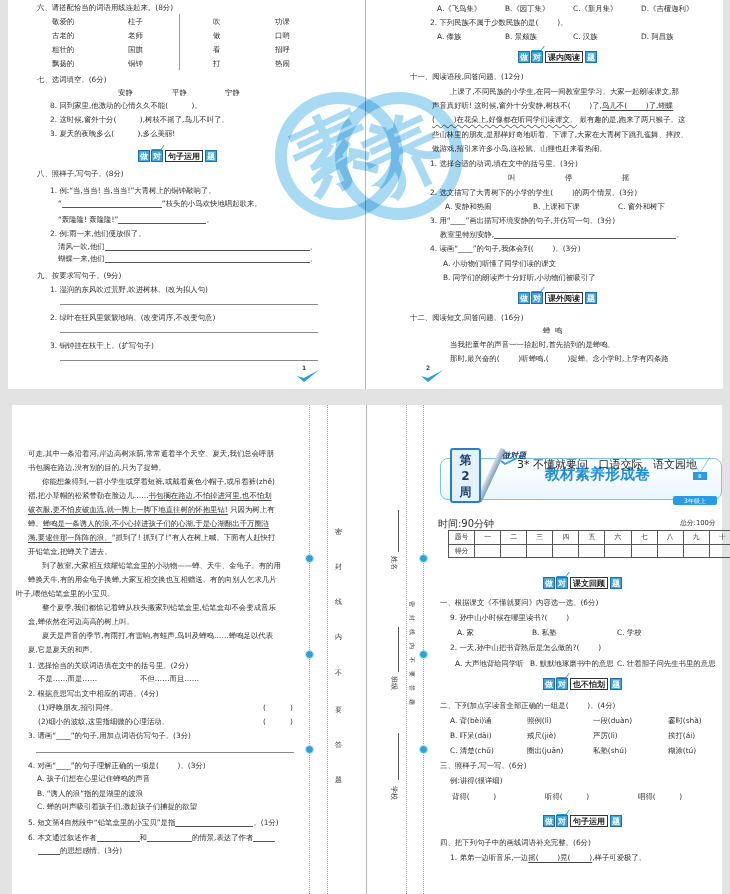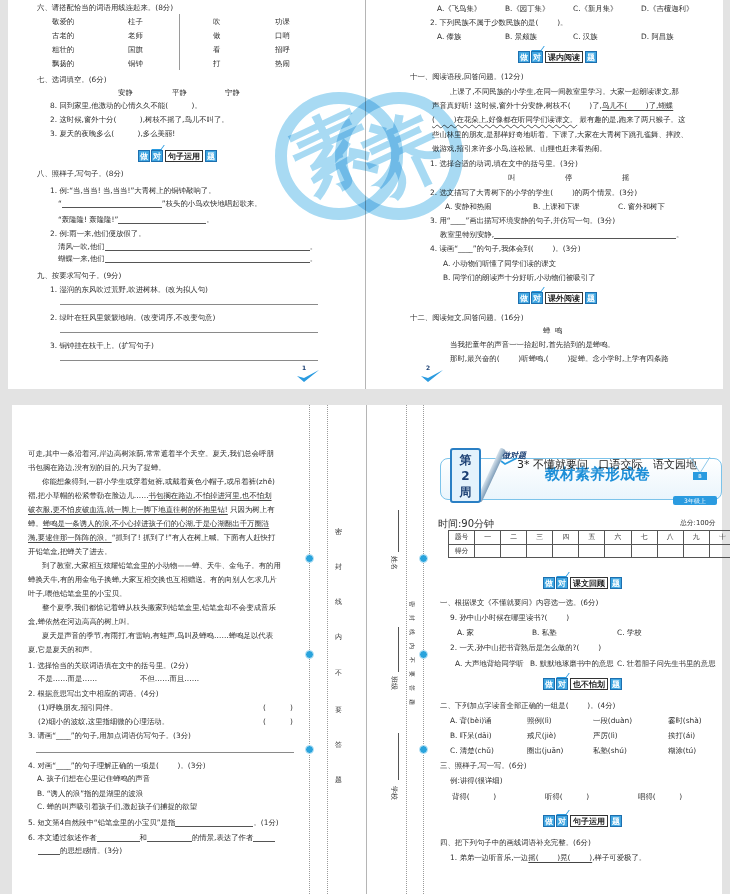--- a/index.html
+++ b/index.html
@@ -149,21 +149,21 @@
 <div class="t" style="left:28px;top:449px">可走,其中一条沿着河,岸边高树浓荫,常常遮着半个天空。夏天,我们总会呼朋</div>
 <div class="t" style="left:28px;top:463px">书包搁在路边,没有别的目的,只为了捉蝉。</div>
 <div class="t" style="left:42px;top:477px">你能想象得到,一群小学生或穿着短裤,或戴着黄色小帽子,或吊着裤(zhě)</div>
 <div class="t" style="left:28px;top:491px"><span>褶,把小草帽的松紧带勒在脸边儿……</span><span class="ul">书包搁在路边,不怕掉进河里,也不怕划</span></div>
 <div class="t" style="left:28px;top:505px"><span class="ul">破衣服,更不怕皮破血流,就一脚上一脚下地直往树的怀抱里钻!</span><span> 只因为树上有</span></div>
 <div class="t" style="left:28px;top:519px"><span>蝉。</span><span class="ul">蝉鸣是一条诱人的浪,不小心掉进孩子们的心湖,于是心湖翻出千万圈涟</span></div>
 <div class="t" style="left:28px;top:533px"><span class="ul">漪,要逮住那一阵阵的浪。</span><span>“抓到了! 抓到了!”有人在树上喊。下面有人赶快打</span></div>
 <div class="t" style="left:28px;top:547px">开铅笔盒,把蝉关了进去。</div>
 <div class="t" style="left:42px;top:561px">到了教室,大家相互炫耀铅笔盒里的小动物——蝉、天牛、金龟子。有的用</div>
 <div class="t" style="left:28px;top:575px">蝉换天牛,有的用金龟子换蝉,大家互相交换也互相赠送。有的向别人乞求几片</div>
-<div class="t" style="left:28px;top:589px">叶子,喂他铅笔盒里的小宝贝。</div>
+<div class="t" style="left:16px;top:589px">叶子,喂他铅笔盒里的小宝贝。</div>
 <div class="t" style="left:42px;top:603px">整个夏季,我们都惦记着蝉从枝头搬家到铅笔盒里,铅笔盒却不会变成音乐</div>
 <div class="t" style="left:28px;top:617px">盒,蝉依然在河边高高的树上叫。</div>
 <div class="t" style="left:42px;top:631px">夏天是声音的季节,有雨打,有雷响,有蛙声,鸟叫及蝉鸣……蝉鸣足以代表</div>
 <div class="t" style="left:28px;top:645px">夏,它是夏天的和声。</div>
 
 <div class="t" style="left:28px;top:661px">1. 选择恰当的关联词语填在文中的括号里。(2分)</div>
 <div class="t" style="left:38px;top:674px">不是……而是……</div>
 <div class="t" style="left:140px;top:674px">不但……而且……</div>
 <div class="t" style="left:28px;top:689px">2. 根据意思写出文中相应的词语。(4分)</div>
 <div class="t" style="left:38px;top:703px">(1)呼唤朋友,招引同伴。</div>

